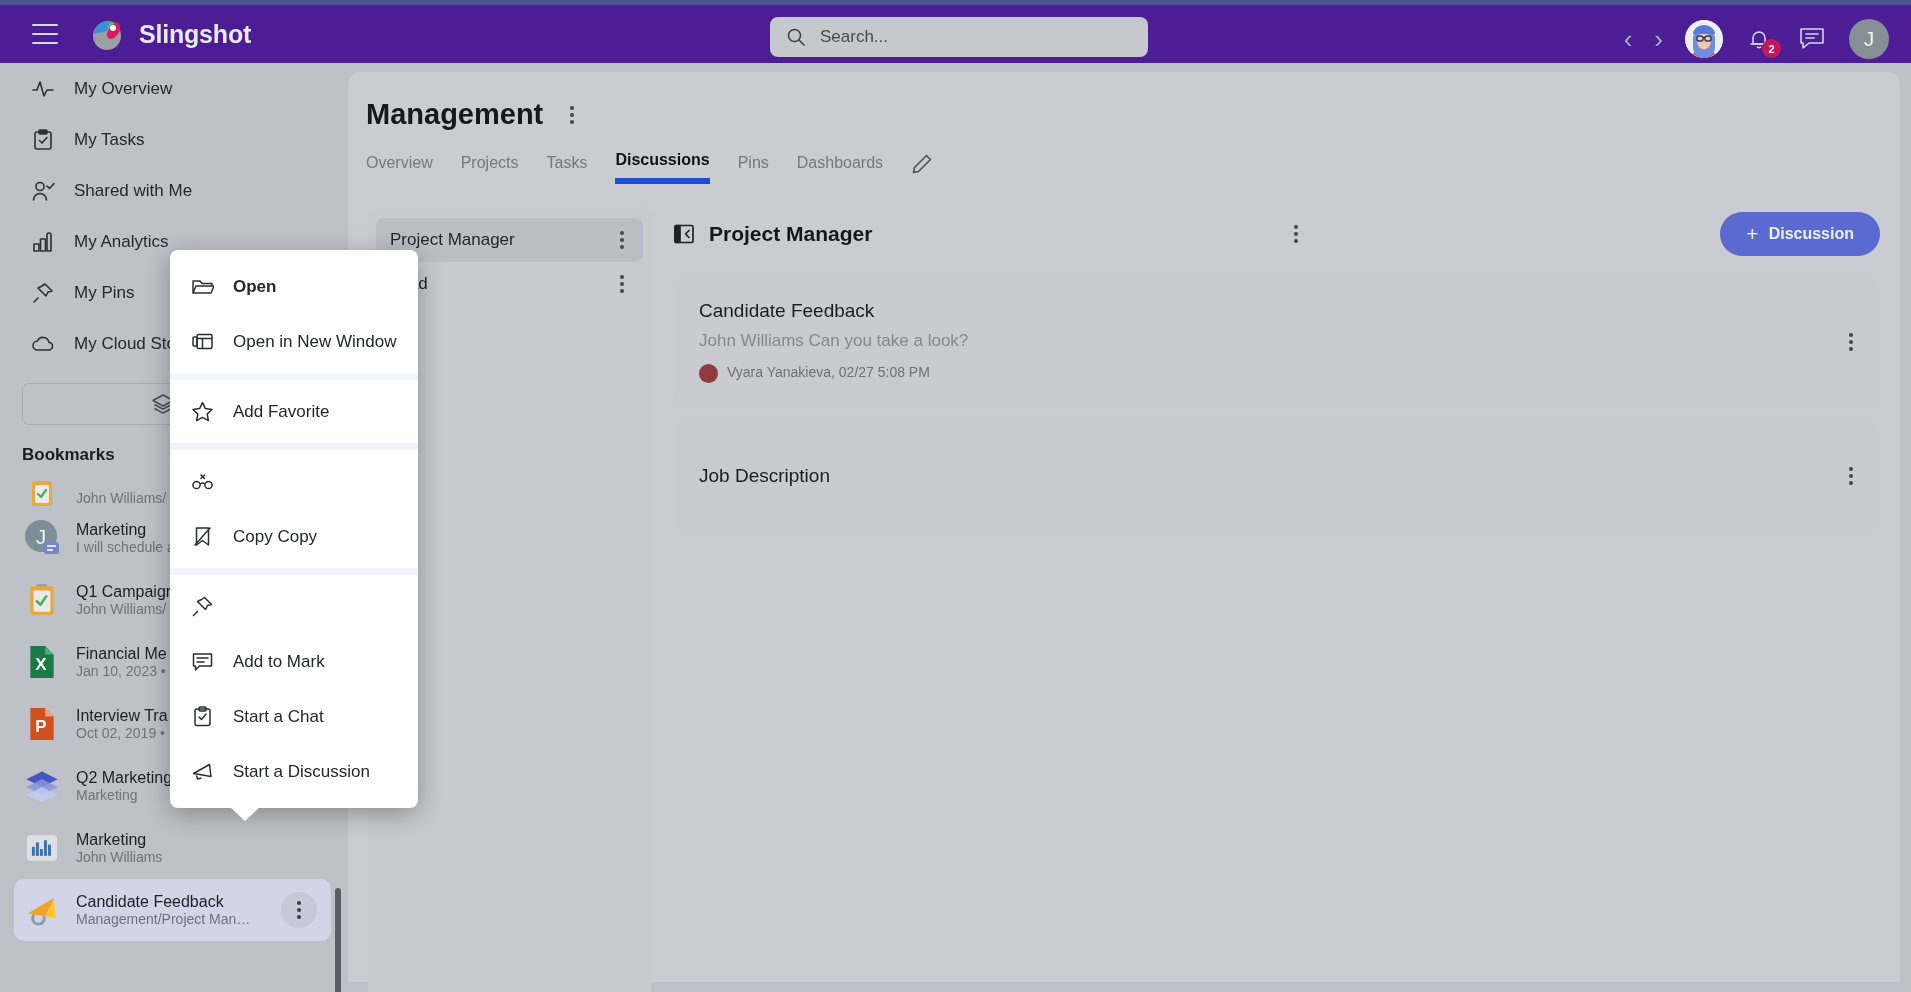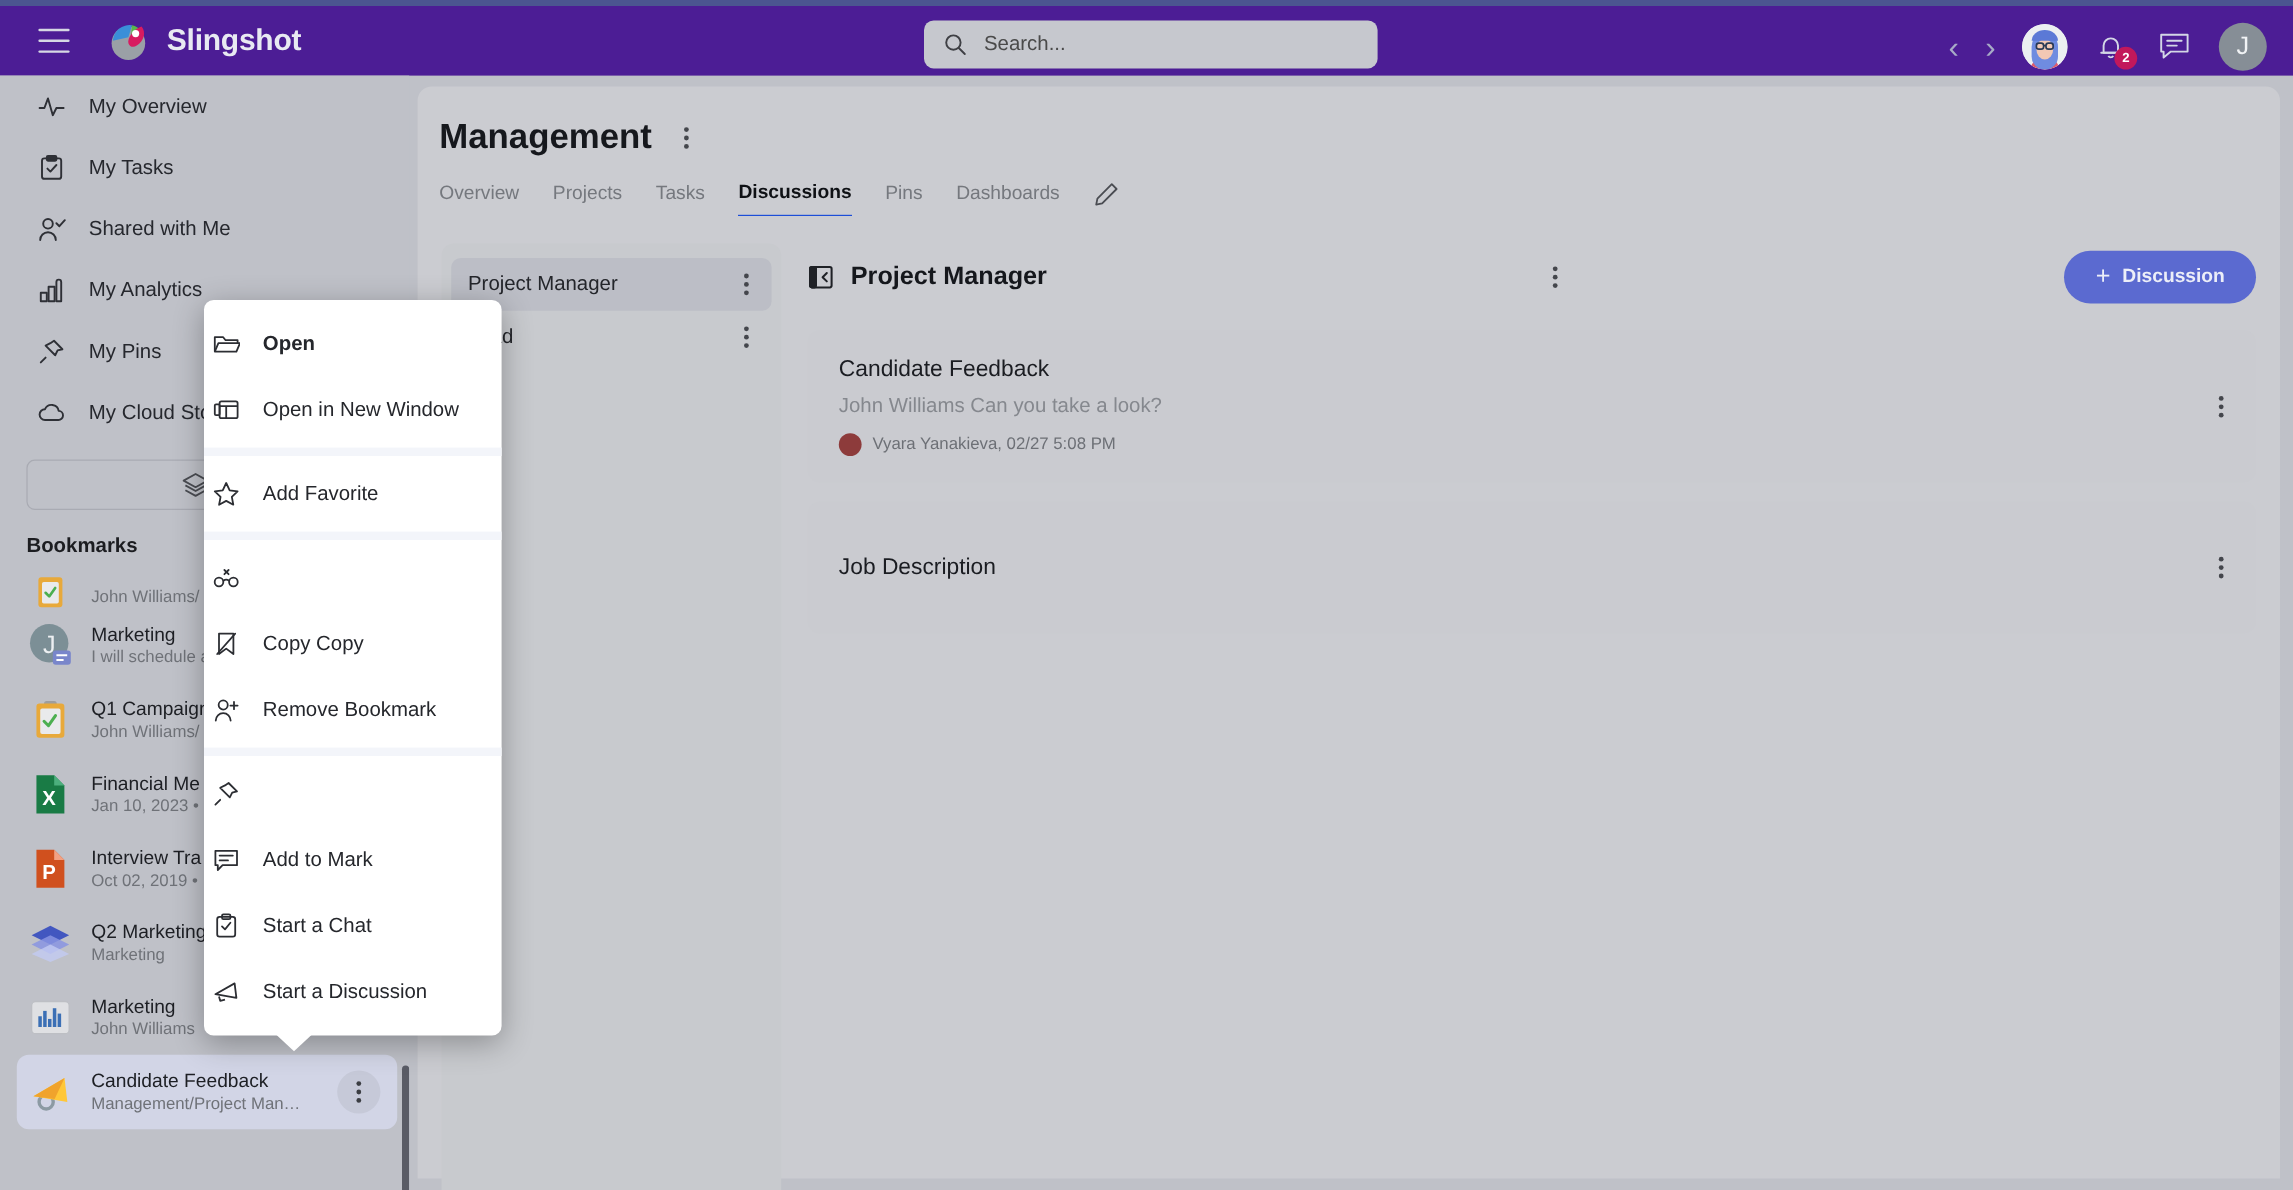--- a/index.html
+++ b/index.html
@@ -83,21 +83,21 @@
     position:absolute; top:72px; left:348px; width:1552px; height:910px;
     background:#cbccd1; border-radius:12px 12px 0 0;
   }
   .page-title-row { display:flex; align-items:center; gap:22px; padding:26px 0 0 18px; }
   .page-title { font-size:29px; font-weight:bold; color:#16181d; }
   .kebab-plain { display:flex; flex-direction:column; gap:3px; cursor:pointer; padding:5px; }
   .kebab-plain i { width:4px; height:4px; border-radius:50%; background:#44464c; display:block; }
 
   .tabs { display:flex; align-items:center; gap:28px; padding:20px 0 0 18px; }
   .tab { font-size:16px; color:#75787e; cursor:pointer; padding-bottom:9px; }
-  .tab.active { color:#0f1115; font-weight:bold; border-bottom:1px solid #1d4ed8; }
+  .tab.active { color:#0f1115; font-weight:bold; border-bottom:6px solid #1d4ed8; }
   .pencil { cursor:pointer; margin-bottom:8px; }
 
   .content-row { display:flex; gap:22px; padding:22px 20px 0 20px; }
   .list-panel { width:283px; height:798px; background:#c8cace; border-radius:10px; padding:12px 8px; }
   .lp-item {
     display:flex; align-items:center; justify-content:space-between;
     height:44px; padding:0 14px; border-radius:8px; font-size:17px; color:#24262b; cursor:pointer;
   }
   .lp-item.selected { background:#bcbec6; }
   .lp-link { padding:10px 14px; font-size:17px; color:#5b6ad0; cursor:pointer; }
@@ -121,21 +121,21 @@
   .meta-av { width:19px; height:19px; border-radius:50%; background:#8d3b3b; flex:none; }
   .meta-text { font-size:14px; color:#6d7076; }
   .card-kebab { position:absolute; right:22px; top:50%; transform:translateY(-50%); }
 
   
   .ctxmenu {
     position:absolute; left:170px; top:250px; width:248px;
     background:#ffffff; border-radius:8px; box-shadow:0 6px 26px rgba(0,0,0,0.30);
     padding:9px 0; z-index:60;
   }
-  .ctx-item { display:flex; align-items:center; gap:19px; height:55px; padding-left:6px; cursor:pointer; }
+  .ctx-item { display:flex; align-items:center; gap:19px; height:55px; padding-left:20px; cursor:pointer; }
   .ctx-label { font-size:17px; color:#25272c; }
   .ctx-item.bold .ctx-label { font-weight:bold; }
   .ctx-sep { height:7px; background:#f3f5fa; margin:4px 0; }
   .ctx-ico { width:24px; height:24px; display:flex; align-items:center; justify-content:center; flex:none; }
   .ctx-arrow {
     position:absolute; bottom:-13px; left:60px; width:0; height:0;
     border-left:15px solid transparent; border-right:15px solid transparent; border-top:14px solid #fff;
   }
   svg { display:block; }
 </style>
@@ -568,31 +568,20 @@
     <div class="ctx-item">
       <span class="ctx-ico">
         <svg width="23" height="23" viewBox="0 0 23 23" fill="none" stroke="#2c2e33" stroke-width="1.5" stroke-linejoin="round">
           <path d="M5.5 3 h12 v17 l-6 -4.5 l-6 4.5 z"></path>
           <line x1="4" y1="20" x2="19" y2="3" stroke-linecap="round"></line>
         </svg>
       </span>
       <span class="ctx-label">Copy Copy</span>
     </div>
 
-    <div class="ctx-item">
-      <span class="ctx-ico">
-        <svg width="23" height="23" viewBox="0 0 23 23" fill="none" stroke="#2c2e33" stroke-width="1.5" stroke-linecap="round" stroke-linejoin="round">
-          <circle cx="9" cy="7.5" r="3.8"></circle>
-          <path d="M2.8 20.5 a6.2 6.2 0 0 1 12.4 0"></path>
-          <line x1="18" y1="5" x2="18" y2="11"></line>
-          <line x1="15" y1="8" x2="21" y2="8"></line>
-        </svg>
-      </span>
-      <span class="ctx-label">Remove Bookmark</span>
-    </div>
 
     <div class="ctx-sep"></div>
 
     <div class="ctx-item">
       <span class="ctx-ico">
         <svg width="23" height="23" viewBox="0 0 23 23" fill="none" stroke="#2c2e33" stroke-width="1.5" stroke-linejoin="round">
           <path d="M13.5 2.5 l7 7 l-4 1 l-2 4 l-8 -8 l4 -2 z"></path>
           <line x1="6.5" y1="16.5" x2="2.5" y2="20.5" stroke-linecap="round"></line>
         </svg>
       </span>

